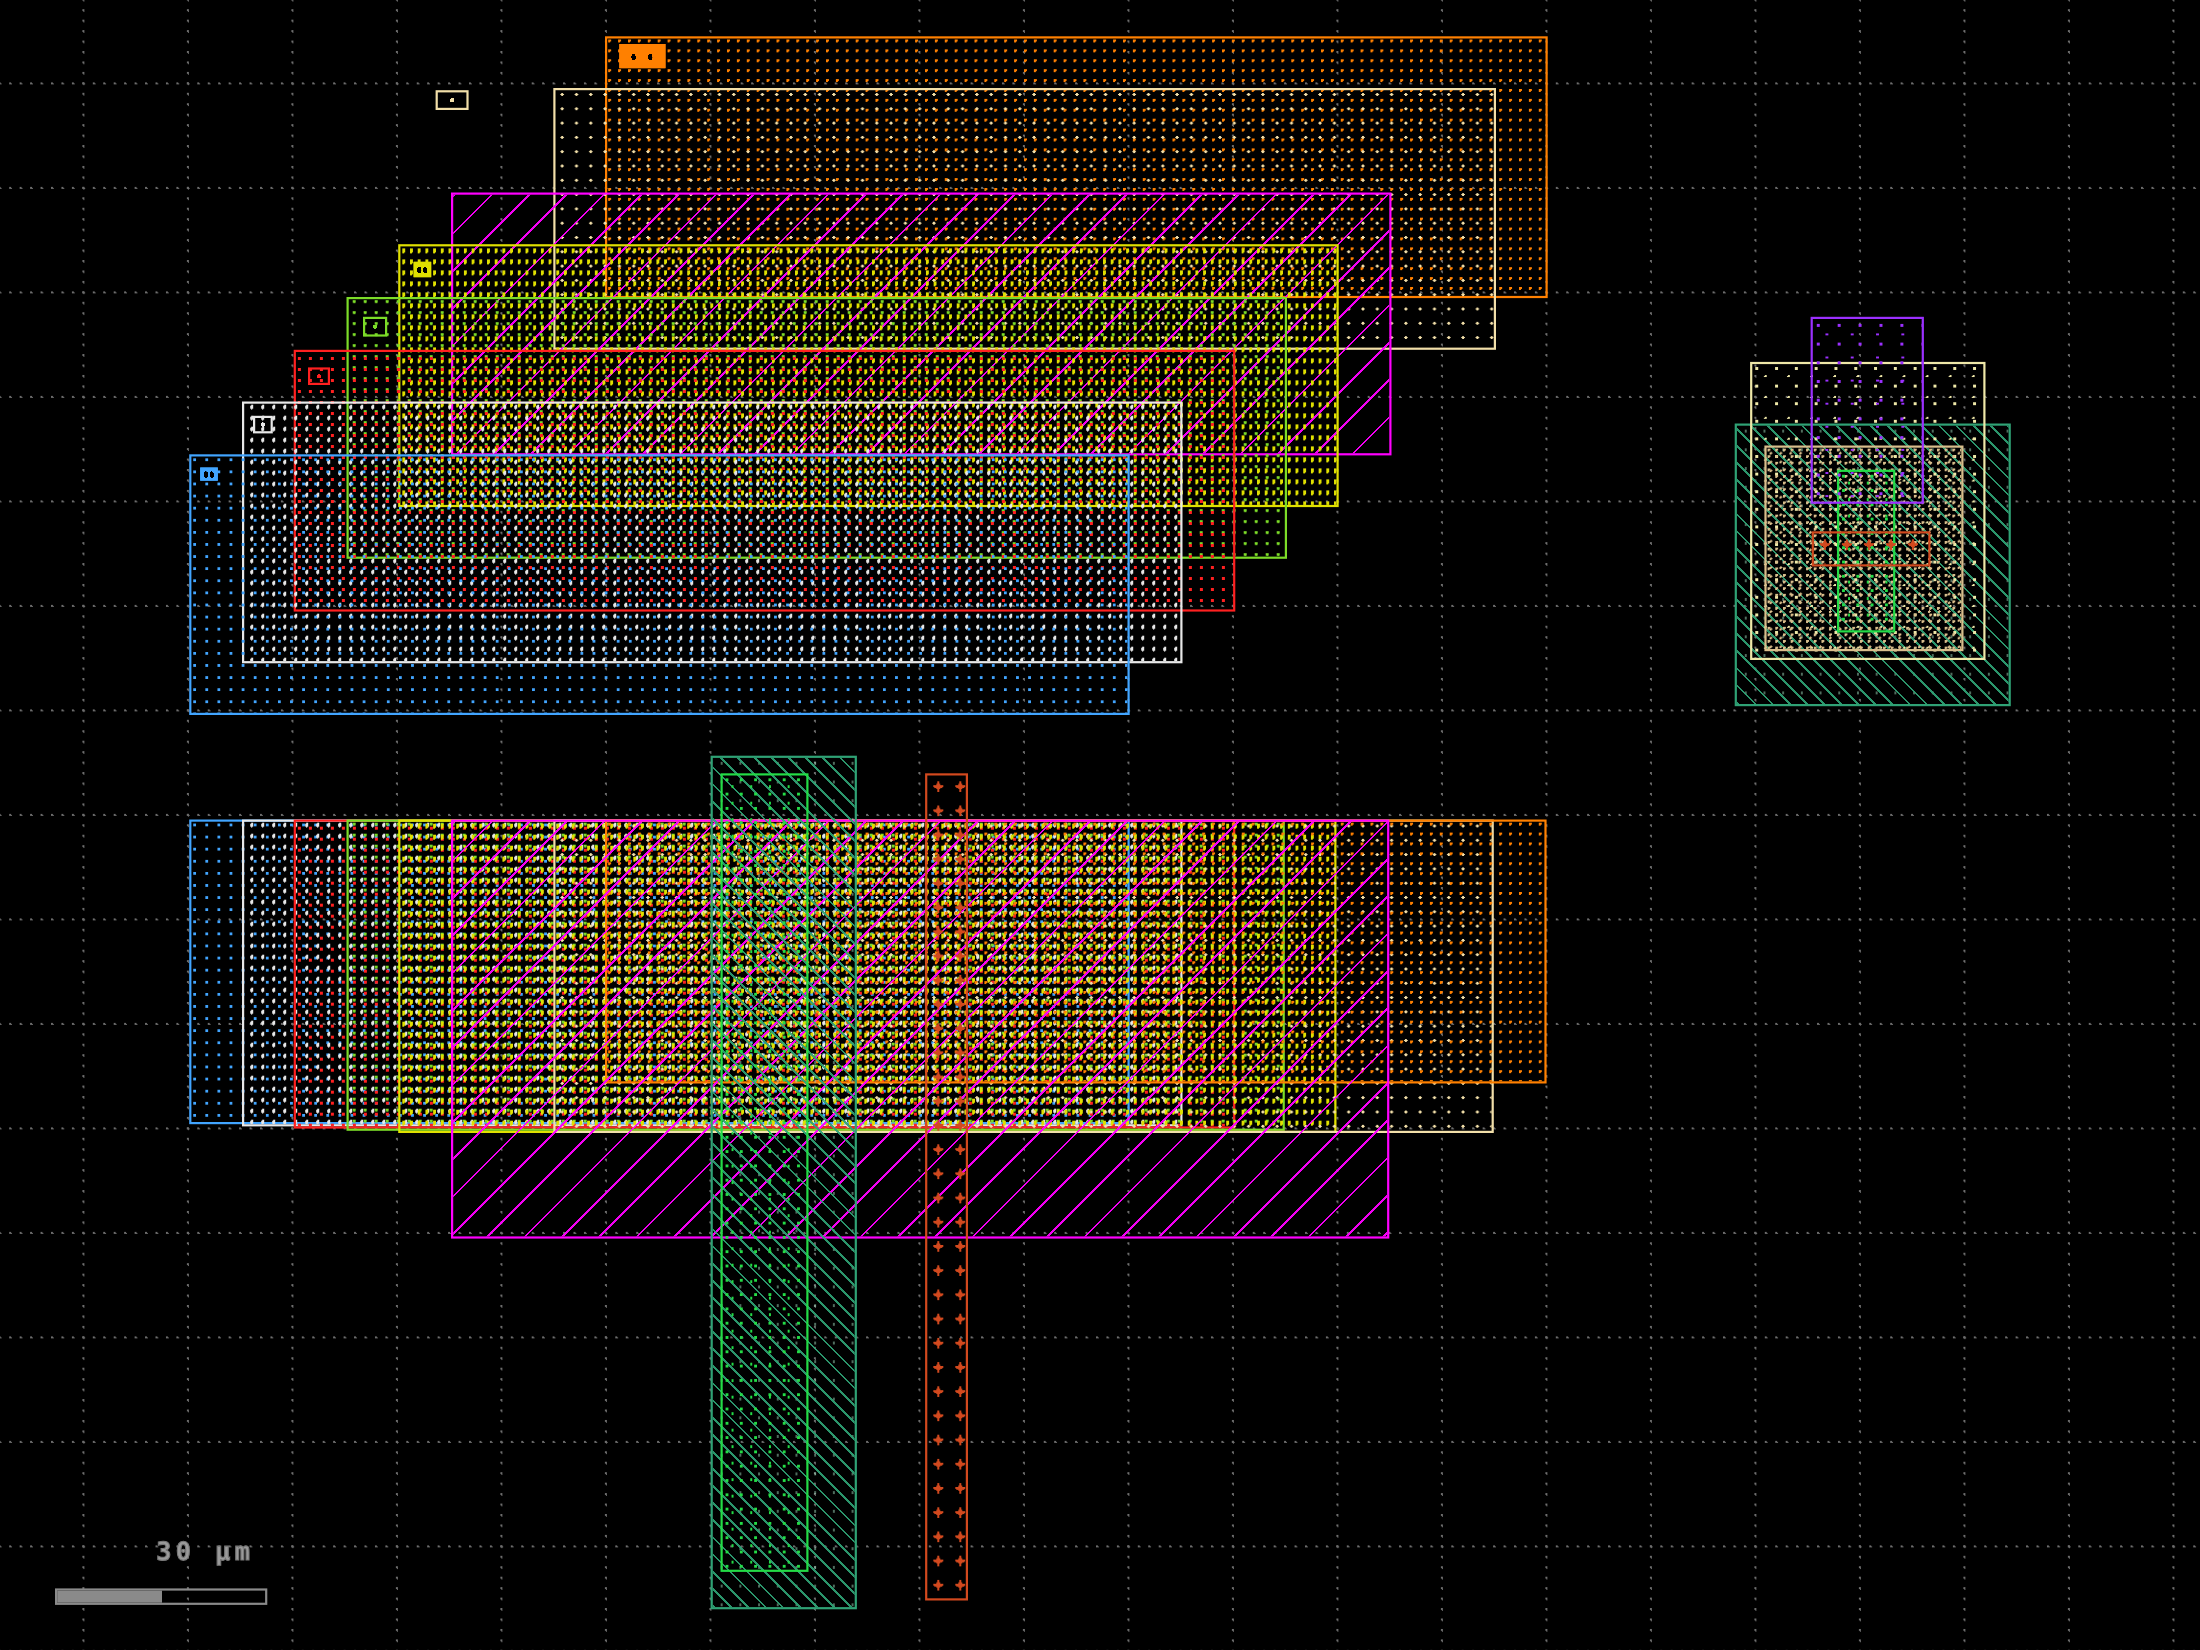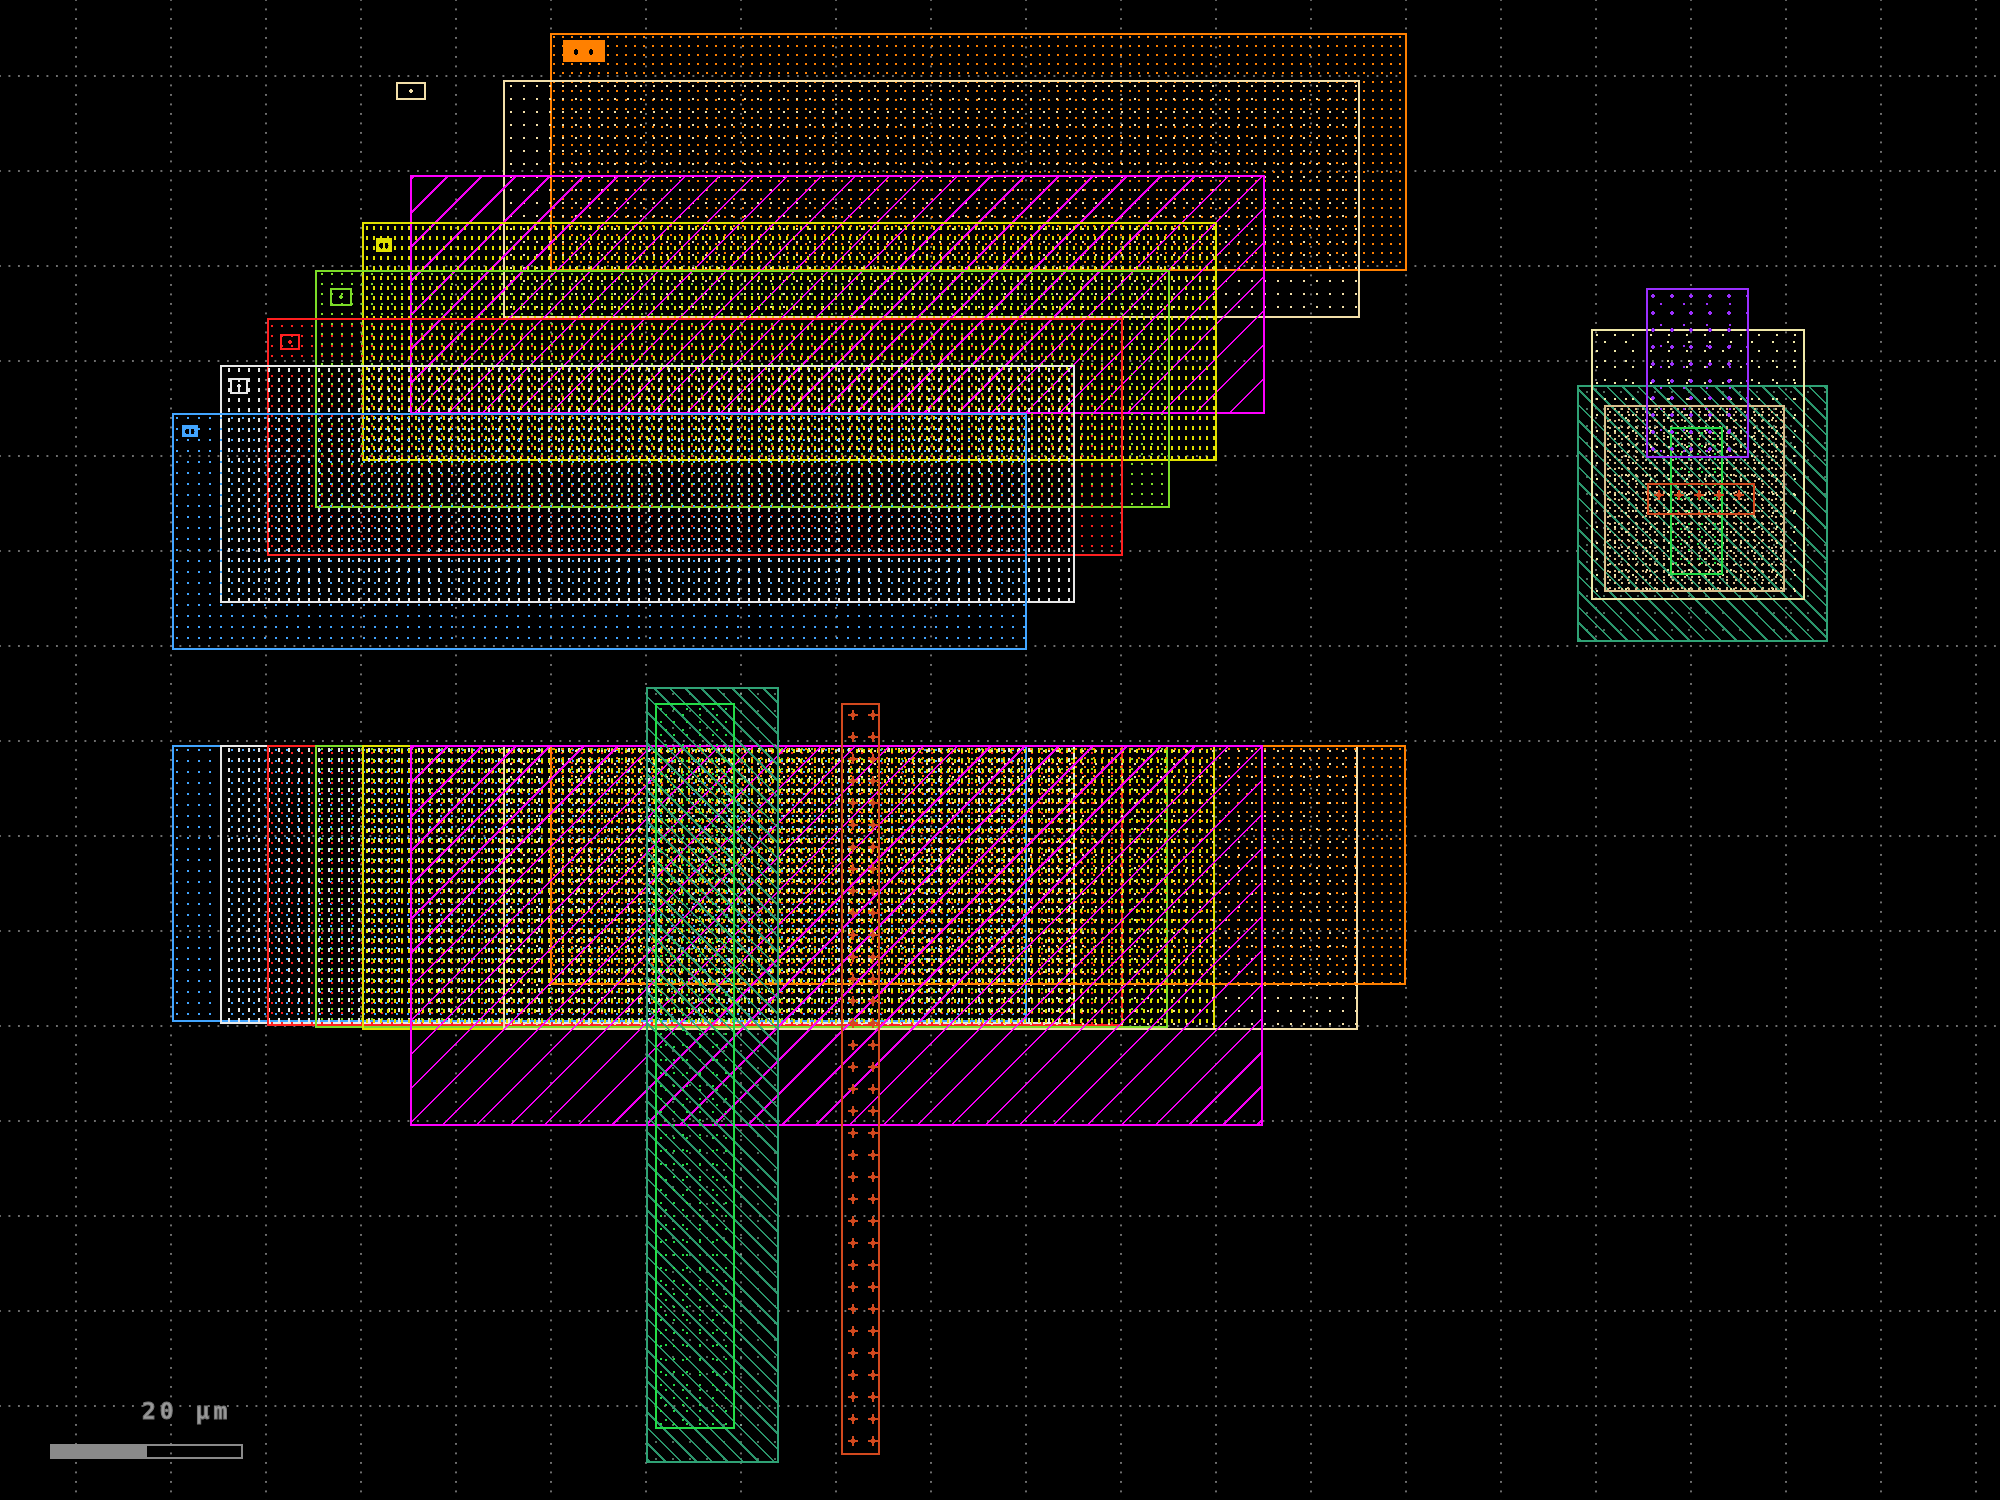--- a/index.html
+++ b/index.html
@@ -69,15 +69,15 @@
       <div class="shape pat-purple" style="left: 1646px; top: 288px; width: 103px; height: 170px; border-color: rgb(155, 48, 255);"></div>
       <div class="shape pat-redplus" style="left: 1647px; top: 483px; width: 108px; height: 32px; border-color: rgb(210, 73, 30);"></div>
       <div class="layer-icon filled" style="left: 563px; top: 40px; width: 42px; height: 22px; color: rgb(255, 128, 0); border-color: rgb(255, 128, 0); background-color: rgb(255, 128, 0);"></div>
       <div class="layer-icon outline" style="left: 396px; top: 82px; width: 30px; height: 18px; color: rgb(242, 223, 169); border-color: rgb(242, 223, 169);"></div>
       <div class="layer-icon filled" style="left: 376px; top: 238px; width: 16px; height: 14px; color: rgb(224, 224, 0); border-color: rgb(224, 224, 0); background-color: rgb(224, 224, 0);"></div>
       <div class="layer-icon outline" style="left: 330px; top: 288px; width: 22px; height: 18px; color: rgb(124, 220, 40); border-color: rgb(124, 220, 40);"></div>
       <div class="layer-icon outline" style="left: 280px; top: 334px; width: 20px; height: 16px; color: rgb(255, 32, 32); border-color: rgb(255, 32, 32);"></div>
       <div class="layer-icon outline" style="left: 230px; top: 378px; width: 18px; height: 16px; color: rgb(232, 232, 232); border-color: rgb(232, 232, 232);"></div>
       <div class="layer-icon filled" style="left: 182px; top: 425px; width: 16px; height: 12px; color: rgb(66, 165, 255); border-color: rgb(66, 165, 255); background-color: rgb(66, 165, 255);"></div>
     </div>
-  <div id="scalebar-label">20 µm</div>
+  <div id="scalebar-label">30 µm</div>
   <div id="scalebar"></div>
 </div>
 
 </body></html>

